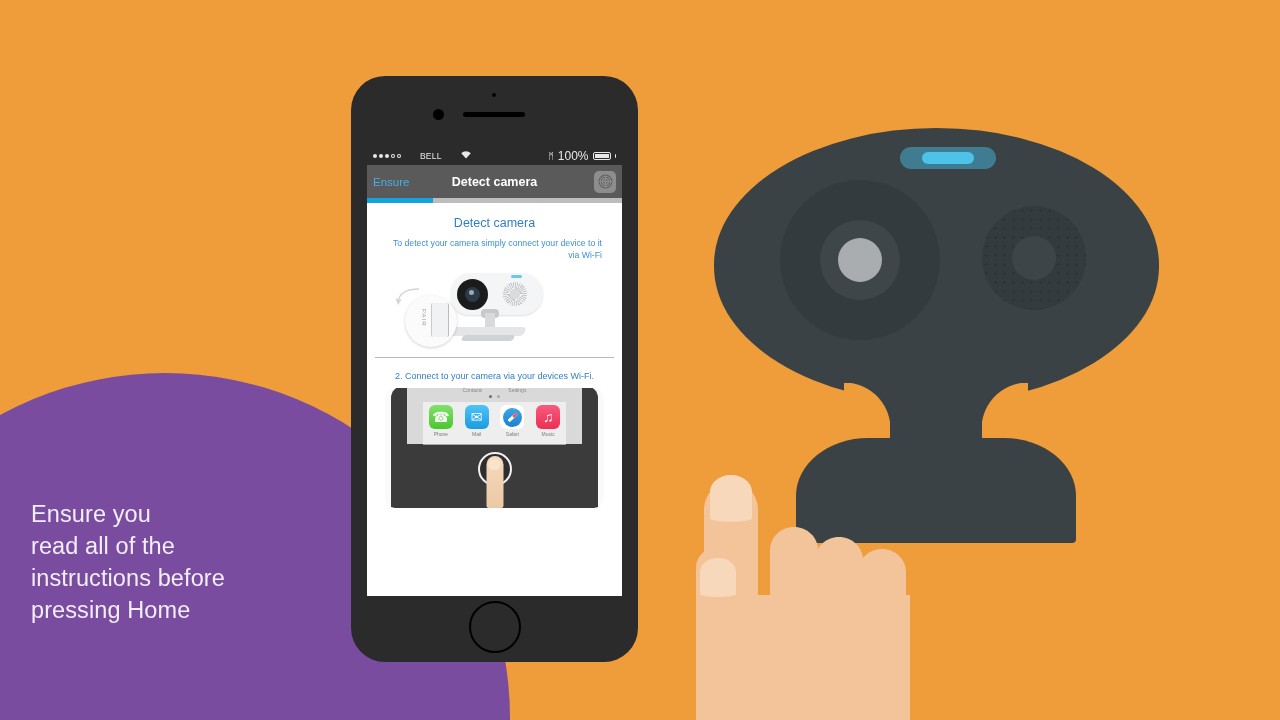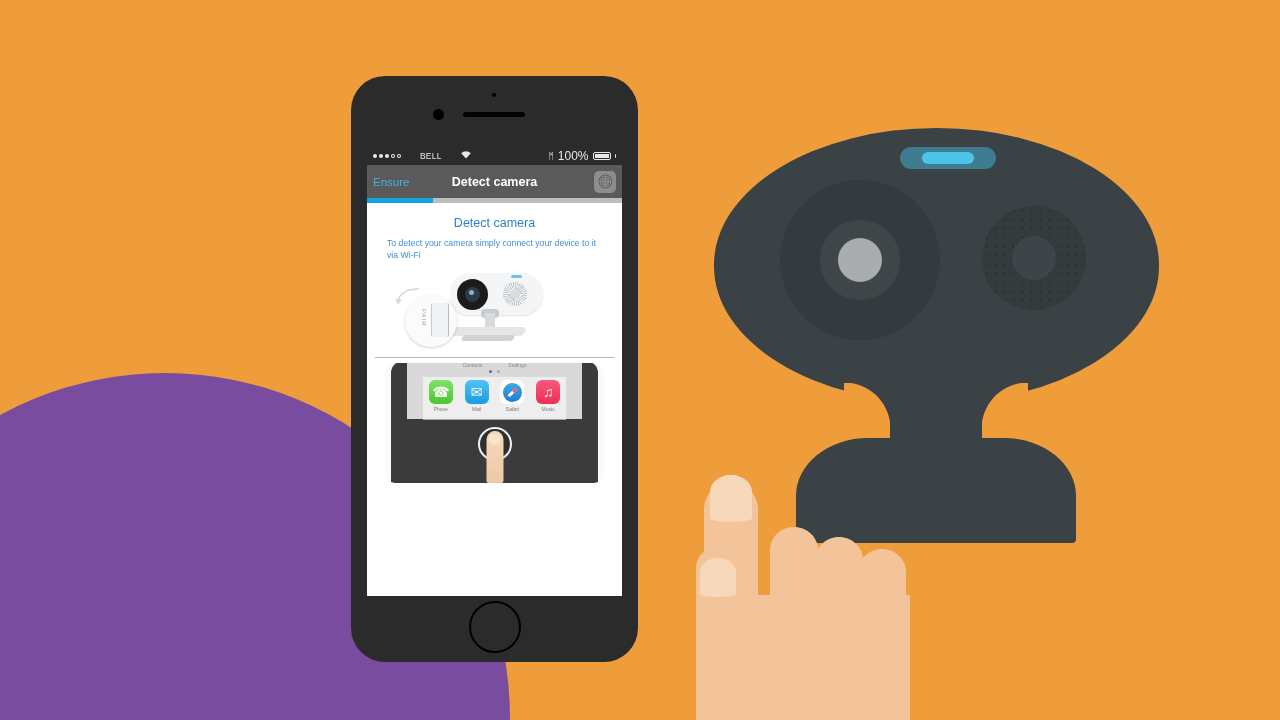--- a/index.html
+++ b/index.html
@@ -187,21 +187,21 @@
   .progress { height: 5px; background: #bdbdbd; }
   .progress-fill { height: 100%; background: #15a3e0; }
 
   
   .content { background: #fff; height: 393px; position: relative; }
   .c-title {
     text-align: center; color: #2f7fc8; font-size: 12.5px;
     padding-top: 13px;
   }
   .c-sub {
-    text-align: left; color: #3d8fd4; font-size: 8.7px;
+    text-align: right; color: #3d8fd4; font-size: 8.7px;
     line-height: 12px; padding: 7px 20px 0;
   }
   .c-step {
     text-align: center; color: #2f7fc8; font-size: 9px;
     line-height: 13px; padding: 12px 14px 0; font-weight: normal;
   }
   .divider { height: 1px; background: #b8b8b8; margin: 6px 8px 0; }
 
   
   .cam-photo { position: relative; height: 86px; margin-top: 4px; }
@@ -336,20 +336,24 @@
     content: ""; position: absolute; left: 2.5px; top: 3px;
     width: 12px; height: 11px; border-radius: 6px; background: #f8e3cb;
   }
 </style>
 </head>
 <body>
 
 <div id="stage">
 
   <div class="purple-blob"></div>
+  <div class="purple-text">Ensure you
+read all of the
+instructions before
+pressing Home</div>
 
   <div class="webcam">
     <div class="wc-head">
       <div class="wc-lens-outer">
         <div class="wc-lens-mid">
           <div class="wc-lens-inner"></div>
         </div>
       </div>
       <div class="wc-grille">
         <div class="wc-grille-dots"></div>
@@ -451,20 +455,21 @@
             <path d="M24 2C14 2 5 5 3 14" fill="none" stroke="#d4d6d8" stroke-width="1.4"></path>
             <path d="M3 18 0.4 11.5 6.6 12.6z" fill="#d4d6d8"></path>
           </svg>
           <div class="cam-mag">
             <div class="mag-btn"></div>
             <div class="mag-label">PAIR</div>
           </div>
         </div>
 
         <div class="divider"></div>
+        <div class="c-step">2. Connect to your camera via your devices Wi-Fi.</div>
 
         <div class="ios-photo">
           <div class="ios-frame">
             <div class="ios-device">
               <div class="ios-wall">
                 <div class="ios-labels">
                   <span>Contacts</span>
                   <span>Settings</span>
                 </div>
                 <div class="ios-pager">

